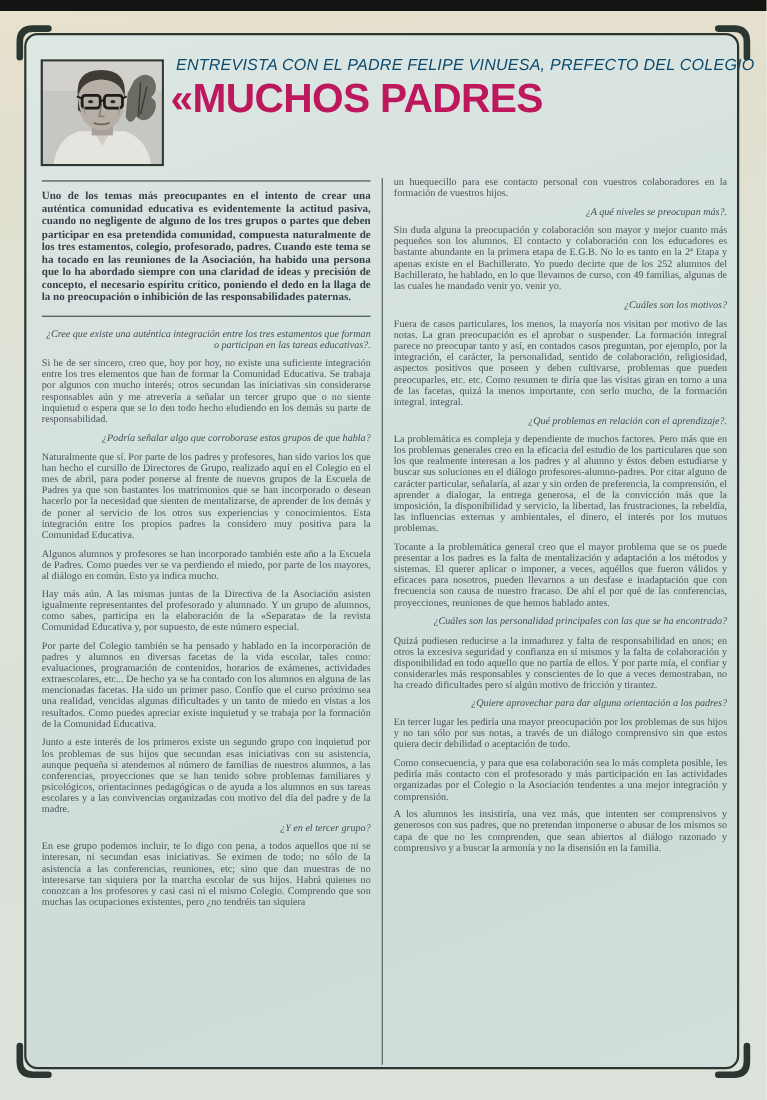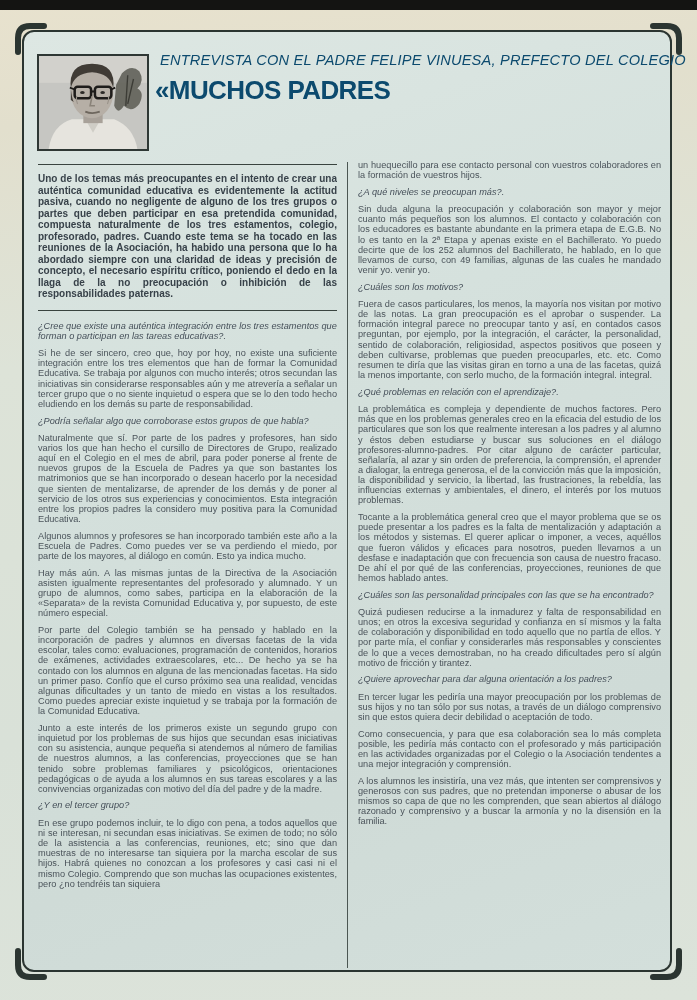--- a/index.html
+++ b/index.html
@@ -25,41 +25,41 @@
     position:absolute;left:37px;top:54px;width:112px;height:97px;
     border:2px solid #2e3734;background:#c8c8c4;box-sizing:border-box;
   }
   .photo svg{display:block;width:100%;height:100%;}
   .kicker{
     position:absolute;left:160px;top:52px;width:505px;
     font-size:14.6px;font-style:italic;color:#0c4a6e;letter-spacing:.2px;white-space:nowrap;
   }
   .headline{
     position:absolute;left:155px;top:74px;width:510px;
-    font-size:26px;line-height:32px;font-weight:bold;color:#0c4a6e;letter-spacing:-.6px;
+    font-size:37px;line-height:32px;font-weight:bold;color:#be185d;letter-spacing:-.6px;
   }
   .columns{
     position:absolute;left:38px;top:160px;width:624px;height:810px;
     display:flex;overflow:hidden;
   }
-  .col{overflow:hidden;}
+  .col{overflow:hidden;font-family:Liberation Serif, serif;}
   .col-left{width:299px;}
   .col-right{width:303px;}
   .col-divider{width:1px;background:#4b5652;margin:2px 10px 0 10px;height:806px;}
   .rule{border:0;border-top:1.6px solid #39433f;margin:4px 0 8px 0;}
   .rule.bottom{margin:2px 0 10px 0;}
   .intro p{
     margin:0 0 10px 0;font-size:10px;line-height:11.5px;font-weight:bold;
     color:#38424a;text-align:justify;
   }
   .col p.answer{
     margin:0 0 6.5px 0;font-size:9.2px;line-height:10.15px;color:#4a535a;text-align:justify;
   }
   .col p.question{
-    margin:3px 0 7px 0;font-size:9.2px;line-height:10.3px;color:#454f59;font-style:italic;text-align:left;
+    margin:3px 0 7px 0;font-size:9.2px;line-height:10.3px;color:#454f59;font-style:italic;text-align:right;
   }
 </style>
 </head>
 <body>
 
 <div class="top-scan-bar"></div>
 
 <div class="frame"></div>
 
 <div class="corner c-tl">

